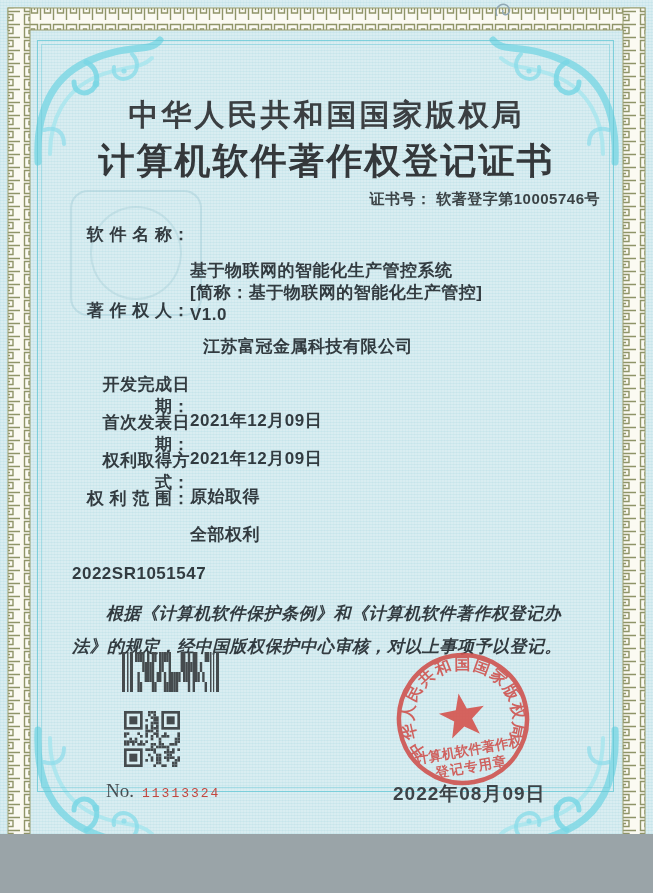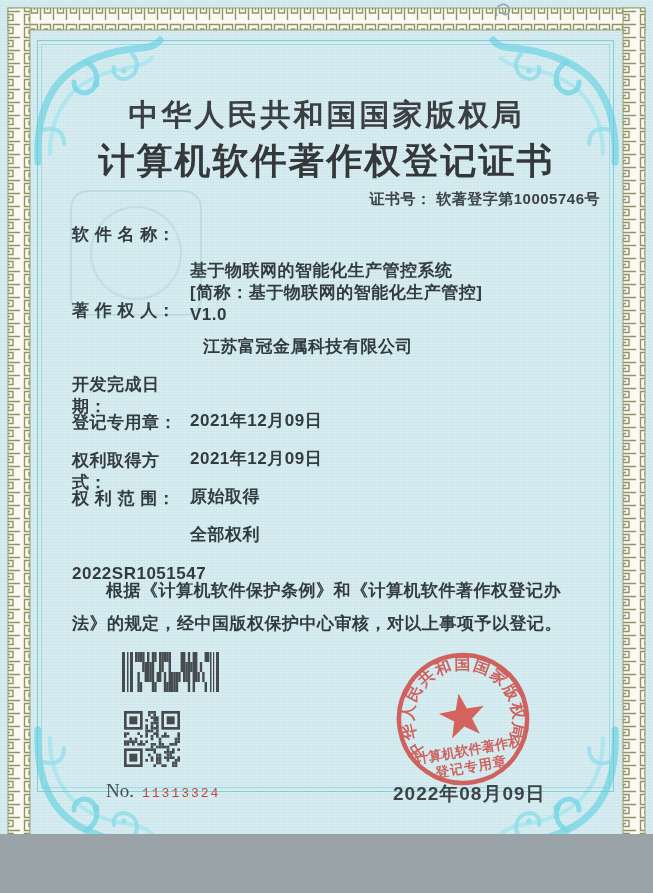--- a/index.html
+++ b/index.html
@@ -48,33 +48,33 @@
   }
   .certno{
     position:absolute;right:53px;top:190px;
     font-size:15px;font-weight:bold;letter-spacing:.5px;color:#3b4346;
   }
   .field-row{
     position:absolute;left:72px;right:60px;
     display:flex;align-items:flex-start;
     font-size:17px;font-weight:bold;line-height:22px;color:#323b40;
   }
-  .field-row .lbl{flex:0 0 118px;letter-spacing:.5px;}
+  .field-row .lbl{flex:0 0 118px;letter-spacing:.5px;text-align:right;}
   .field-row .val{letter-spacing:.5px;margin-top:36px;}
   .row-software   {top:224px;}
   .row-owner      {top:300px;gap:13px;}
   .row-dev        {top:374px;}
   .row-pub        {top:412px;}
   .row-method     {top:450px;}
   .row-scope      {top:488px;}
   .row-reg        {top:527px;}
   .statement{
-    position:absolute;left:72px;right:76px;top:574px;
+    position:absolute;left:72px;right:76px;top:597px;
     font-size:17px;font-weight:bold;line-height:33px;
-    text-indent:2em;letter-spacing:.5px;color:#323b40;margin:0;
+    text-indent:2em;letter-spacing:.5px;color:#323b40;margin:0;font-style:italic;
   }
   .serial{
     position:absolute;left:106px;top:780px;
     font-size:19px;color:#474e52;font-family:"Liberation Serif", serif;
   }
   .serial .num{
     color:#c2473f;font-family:"Liberation Mono", monospace;
     letter-spacing:2px;margin-left:8px;font-size:13px;
   }
   .issue-date{
@@ -147,21 +147,21 @@
     <span class="lbl">著 作 权 人：</span>
     <div class="val">江苏富冠金属科技有限公司</div>
   </div>
 
   <div class="field-row row-dev">
     <span class="lbl">开发完成日期：</span>
     <div class="val">2021年12月09日</div>
   </div>
 
   <div class="field-row row-pub">
-    <span class="lbl">登记专用章：</span>
+    <span class="lbl">首次发表日期：</span>
     <div class="val">2021年12月09日</div>
   </div>
 
   <div class="field-row row-scope">
     <span class="lbl">权 利 范 围：</span>
     <div class="val">全部权利</div>
   </div>
 
   <div class="field-row row-method">
     <span class="lbl">权利取得方式：</span>

